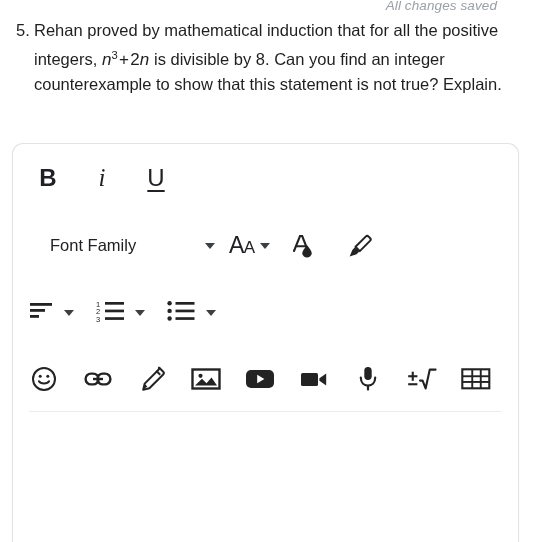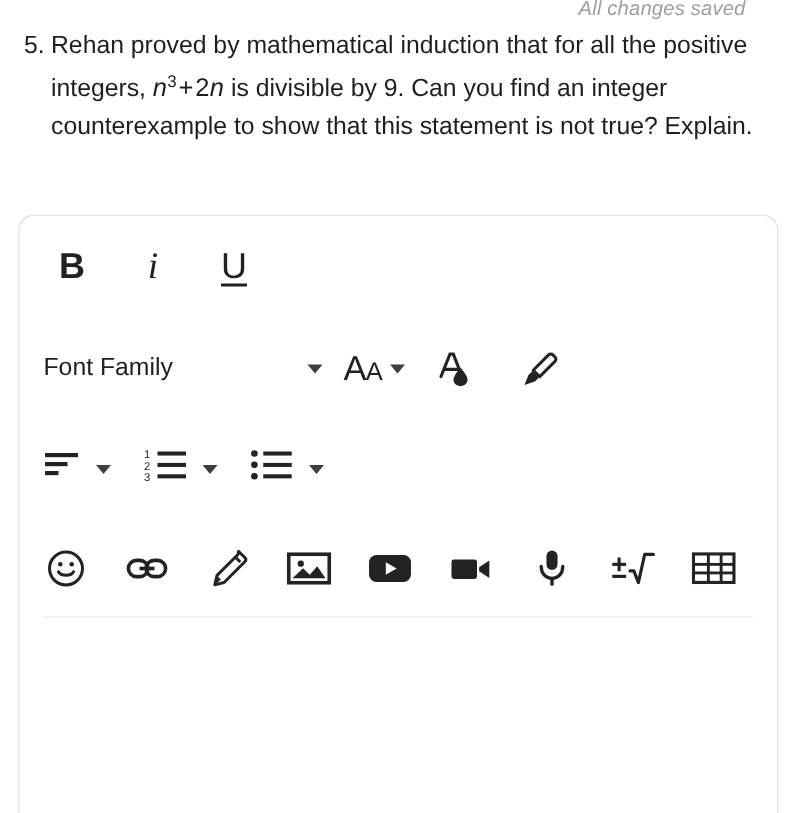--- a/index.html
+++ b/index.html
@@ -126,20 +126,21 @@
   .font-family-select {
     display: flex;
     align-items: center;
     width: 186px;
     cursor: pointer;
   }
   .font-family-label {
     font-size: 16.5px;
     color: #202124;
     flex: 1 1 auto;
+    margin-left: 21px;
   }
   .caret {
     width: 0;
     height: 0;
     border-left: 5px solid transparent;
     border-right: 5px solid transparent;
     border-top: 6px solid #3c4043;
     flex: 0 0 auto;
   }
   .aa-group {
@@ -187,21 +188,21 @@
     height: 120px;
   }
 </style>
 </head>
 <body>
 
 <div class="save-status">All changes saved</div>
 
 <div class="question">
   <div class="q-number">5.</div>
-  <div class="q-text"><span>Rehan proved by mathematical induction that for all the positive integers, </span><span class="mathtex"><span>n</span><sup>3</sup><span class="op">+</span><span class="num">2</span><span>n</span></span><span> is divisible by 9. Can you find an integer counterexample to show that this statement is not true? Explain.</span></div>
+  <div class="q-text"><span>Rehan proved by mathematical induction that for all the positive integers, </span><span class="mathtex"><span>n</span><sup>3</sup><span class="op">+</span><span class="num">2</span><span>n</span></span><span> is divisible by 8. Can you find an integer counterexample to show that this statement is not true? Explain.</span></div>
 </div>
 
 <div class="editor-card">
   <div class="toolbar">
 
     <div class="tb-row tb-row-1">
       <button class="tb-btn biu-b">B</button>
       <div class="gap-b-i"></div>
       <button class="tb-btn biu-i">i</button>
       <div class="gap-i-u"></div>

